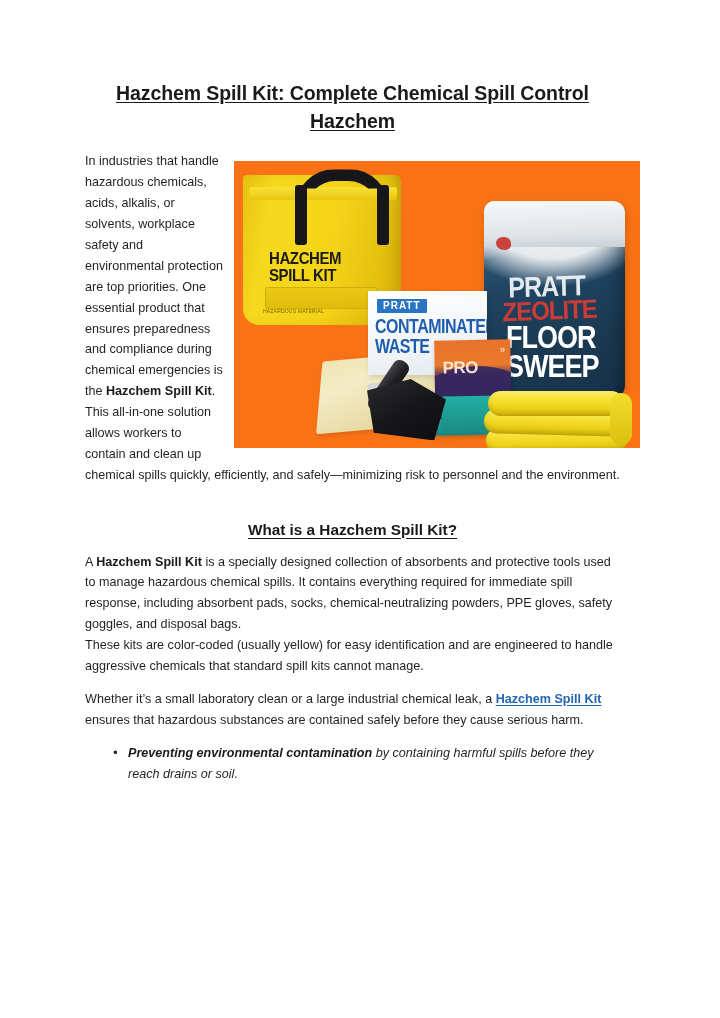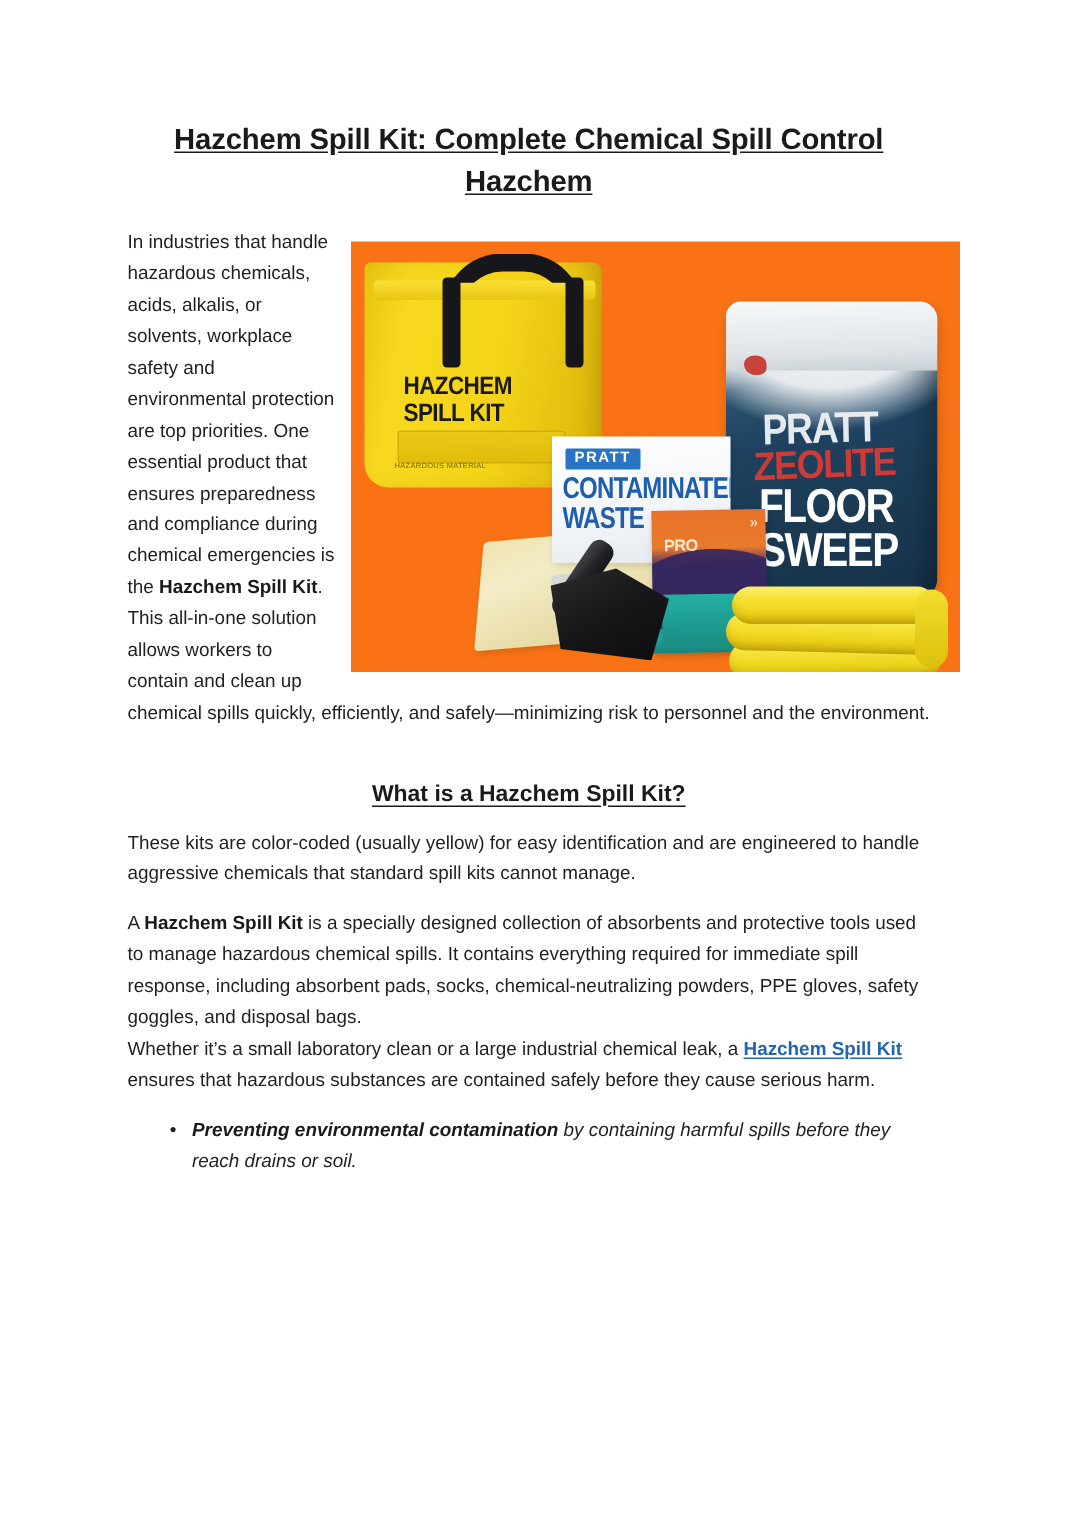--- a/index.html
+++ b/index.html
@@ -276,21 +276,21 @@
     position: absolute;
     left: 6px; top: 56px;
     width: 62px; height: 34px;
     background: linear-gradient(180deg,#23b0a4,#1c8d84);
     border-radius: 2px;
   }
   .pro-word {
     position: absolute;
     left: 8px; top: 18px;
     font-weight: bold;
-    font-size: 11px;
+    font-size: 17px;
     color: #fff4e4;
     letter-spacing: -.5px;
     opacity: .9;
   }
   .pro-chev {
     position: absolute;
     right: 5px; top: 4px;
     font-size: 10px;
     color: #ffd9b0;
     font-weight: bold;
@@ -464,23 +464,23 @@
       </div>
 
       <p class="body-text"><span>In industries that handle hazardous chemicals, acids, alkalis, or solvents, workplace safety and environmental protection are top priorities. One essential product that ensures preparedness and compliance during chemical emergencies is the </span><b>Hazchem Spill Kit</b><span>. This all-in-one solution allows workers to contain and clean up chemical spills quickly, efficiently, and safely—minimizing risk to personnel and the environment.</span></p>
 
     </div>
 
     <h2 class="section-heading">
       <span class="u">What is a Hazchem Spill Kit?</span>
     </h2>
 
+    <p class="body-text tight"><span>A </span><b>Hazchem Spill Kit</b><span> is a specially designed collection of absorbents and protective tools used to manage hazardous chemical spills. It contains everything required for immediate spill response, including absorbent pads, socks, chemical-neutralizing powders, PPE gloves, safety goggles, and disposal bags.</span></p>
+
     <p class="body-text">These kits are color-coded (usually yellow) for easy identification and are engineered to handle aggressive chemicals that standard spill kits cannot manage.</p>
-
-    <p class="body-text tight"><span>A </span><b>Hazchem Spill Kit</b><span> is a specially designed collection of absorbents and protective tools used to manage hazardous chemical spills. It contains everything required for immediate spill response, including absorbent pads, socks, chemical-neutralizing powders, PPE gloves, safety goggles, and disposal bags.</span></p>
 
     <p class="body-text"><span>Whether it’s a small laboratory clean or a large industrial chemical leak, a </span><a class="doclink" href="#">Hazchem Spill Kit</a><span> ensures that hazardous substances are contained safely before they cause serious harm.</span></p>
 
 
 
     <ul class="bullets">
       <li><b>Preventing environmental contamination</b><span> by containing harmful spills before they reach drains or soil.</span></li>
     </ul>
 
   </div>

